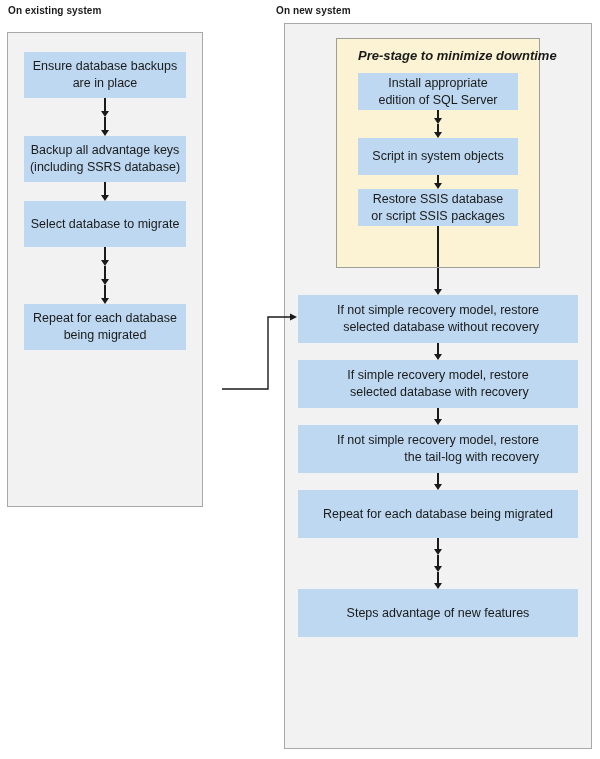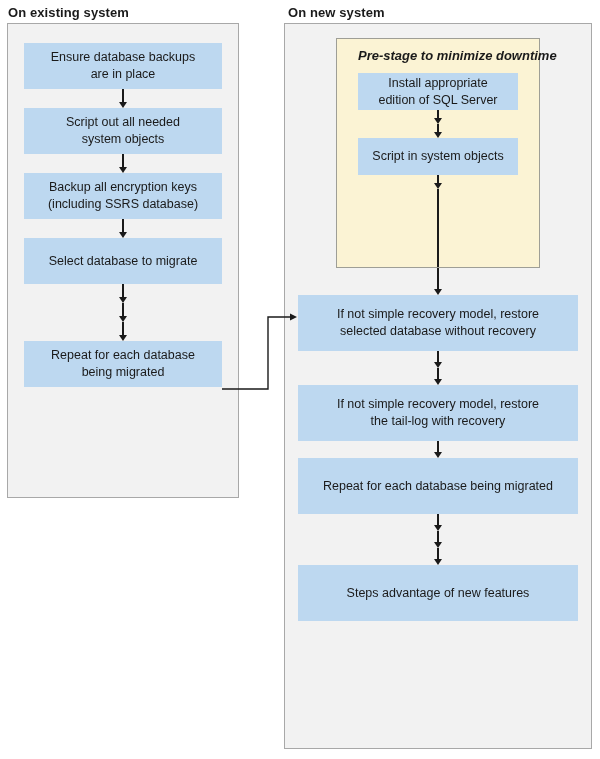--- a/index.html
+++ b/index.html
@@ -1,41 +1,41 @@
 <!DOCTYPE html>
 <html><head>
 <meta charset="utf-8">
 <style>
   html,body { margin:0; padding:0; background:#ffffff; }
   .canvas {
     position:relative; width:600px; height:759px; background:#ffffff;
     font-family:"Liberation Sans", sans-serif; color:#1a1a1a; overflow:hidden;
   }
   .hdr {
-    position:absolute; top:5px; font-size:13px; font-weight:bold;
+    position:absolute; top:5px; font-size:10px; font-weight:bold;
     letter-spacing:0.1px; white-space:nowrap;
   }
   #hdr-left  { left:8px; }
-  #hdr-right { left:288px; }
+  #hdr-right { left:276px; }
 
   .panel {
     position:absolute; background:#F2F2F2; border:1px solid #A8A8A8;
     box-sizing:border-box; display:flex; flex-direction:column; align-items:stretch;
   }
-  #panel-left  { left:7px;   top:23px; width:232px; height:475px; padding:19px 16px 0; }
+  #panel-left  { left:7px;   top:32px; width:196px; height:475px; padding:19px 16px 0; }
   #panel-right { left:284px; top:23px; width:308px; height:726px; padding:14px 13px 0; }
 
   .box {
     background:#BDD8F0; box-sizing:border-box; flex:0 0 auto;
     display:flex; align-items:center; justify-content:center;
     text-align:center; font-size:12.5px; line-height:1.35;
     white-space:pre-line; padding:2px 4px;
   }
   #panel-left .box { height:46px; }
-  .rbox { height:56px; }
+  .rbox { height:48px;text-align:right; }
 
   .varrow {
     flex:0 0 auto; align-self:center; display:flex; flex-direction:column;
     align-items:center; width:9px;
   }
   #panel-left .varrow { height:19px; }
   .varrow .stem { width:1.4px; flex:1 1 auto; background:#1a1a1a; }
   .varrow .head {
     width:0; height:0; flex:0 0 auto;
     border-left:4px solid transparent; border-right:4px solid transparent;
@@ -67,27 +67,25 @@
   <div class="hdr" id="hdr-left">On existing system</div>
   <div class="hdr" id="hdr-right">On new system</div>
 
   <div class="panel" id="panel-left">
     <div class="box">Ensure database backups
 are in place</div>
     <div class="varrow">
         <span class="stem"></span>
         <span class="head"></span>
       </div>
-    <div class="box">Script out all needed
-system objects</div>
     <div class="varrow">
         <span class="stem"></span>
         <span class="head"></span>
       </div>
-    <div class="box">Backup all encryption keys
+    <div class="box">Backup all advantage keys
 (including SSRS database)</div>
     <div class="varrow">
         <span class="stem"></span>
         <span class="head"></span>
       </div>
     <div class="box">Select database to migrate</div>
     <div class="varrow">
         <span class="stem"></span>
         <span class="head"></span>
       </div>
@@ -115,34 +113,38 @@
         </div>
       <div class="varrow">
           <span class="stem"></span>
           <span class="head"></span>
         </div>
       <div class="box">Script in system objects</div>
       <div class="varrow">
           <span class="stem"></span>
           <span class="head"></span>
         </div>
+      <div class="box">Restore SSIS database
+or script SSIS packages</div>
       <div class="exit-stem"></div>
     </div>
 
     <div class="varrow exit">
         <span class="stem"></span>
         <span class="head"></span>
       </div>
 
     <div class="box rbox">If not simple recovery model, restore
 selected database without recovery</div>
     <div class="varrow rgap">
         <span class="stem"></span>
         <span class="head"></span>
       </div>
+    <div class="box rbox">If simple recovery model, restore
+selected database with recovery</div>
     <div class="varrow rgap">
         <span class="stem"></span>
         <span class="head"></span>
       </div>
     <div class="box rbox">If not simple recovery model, restore
 the tail-log with recovery</div>
     <div class="varrow rgap">
         <span class="stem"></span>
         <span class="head"></span>
       </div>

